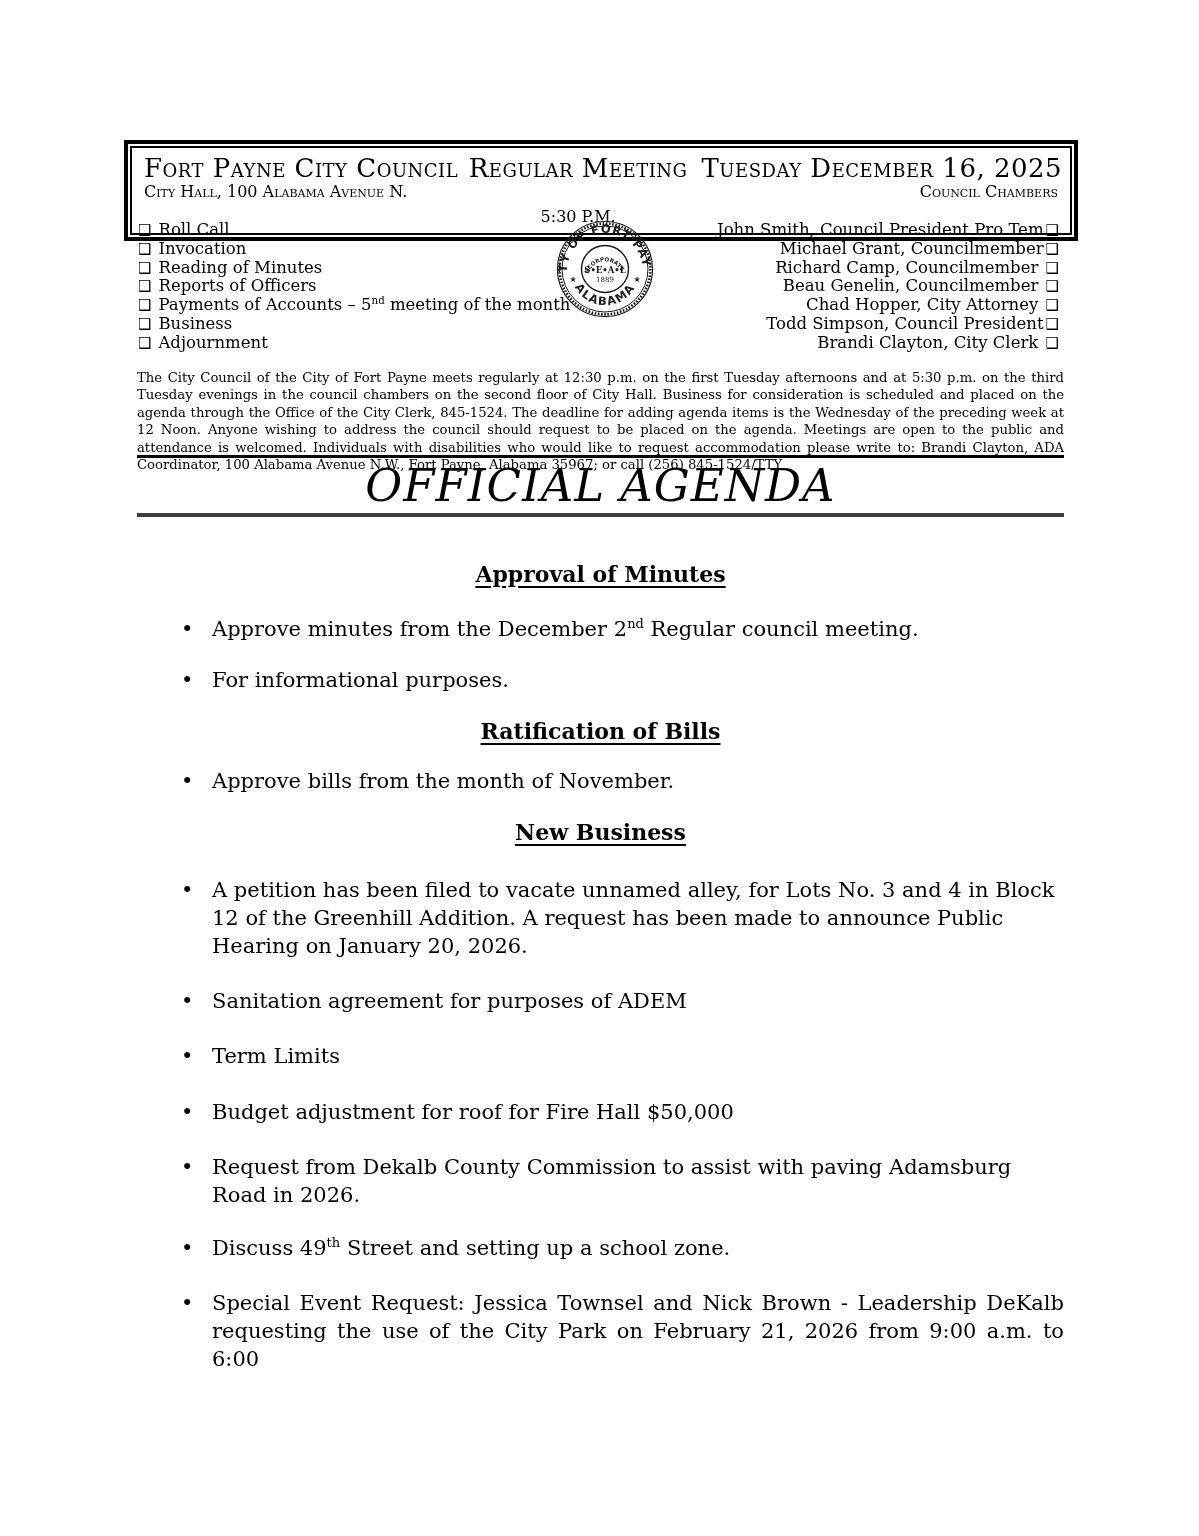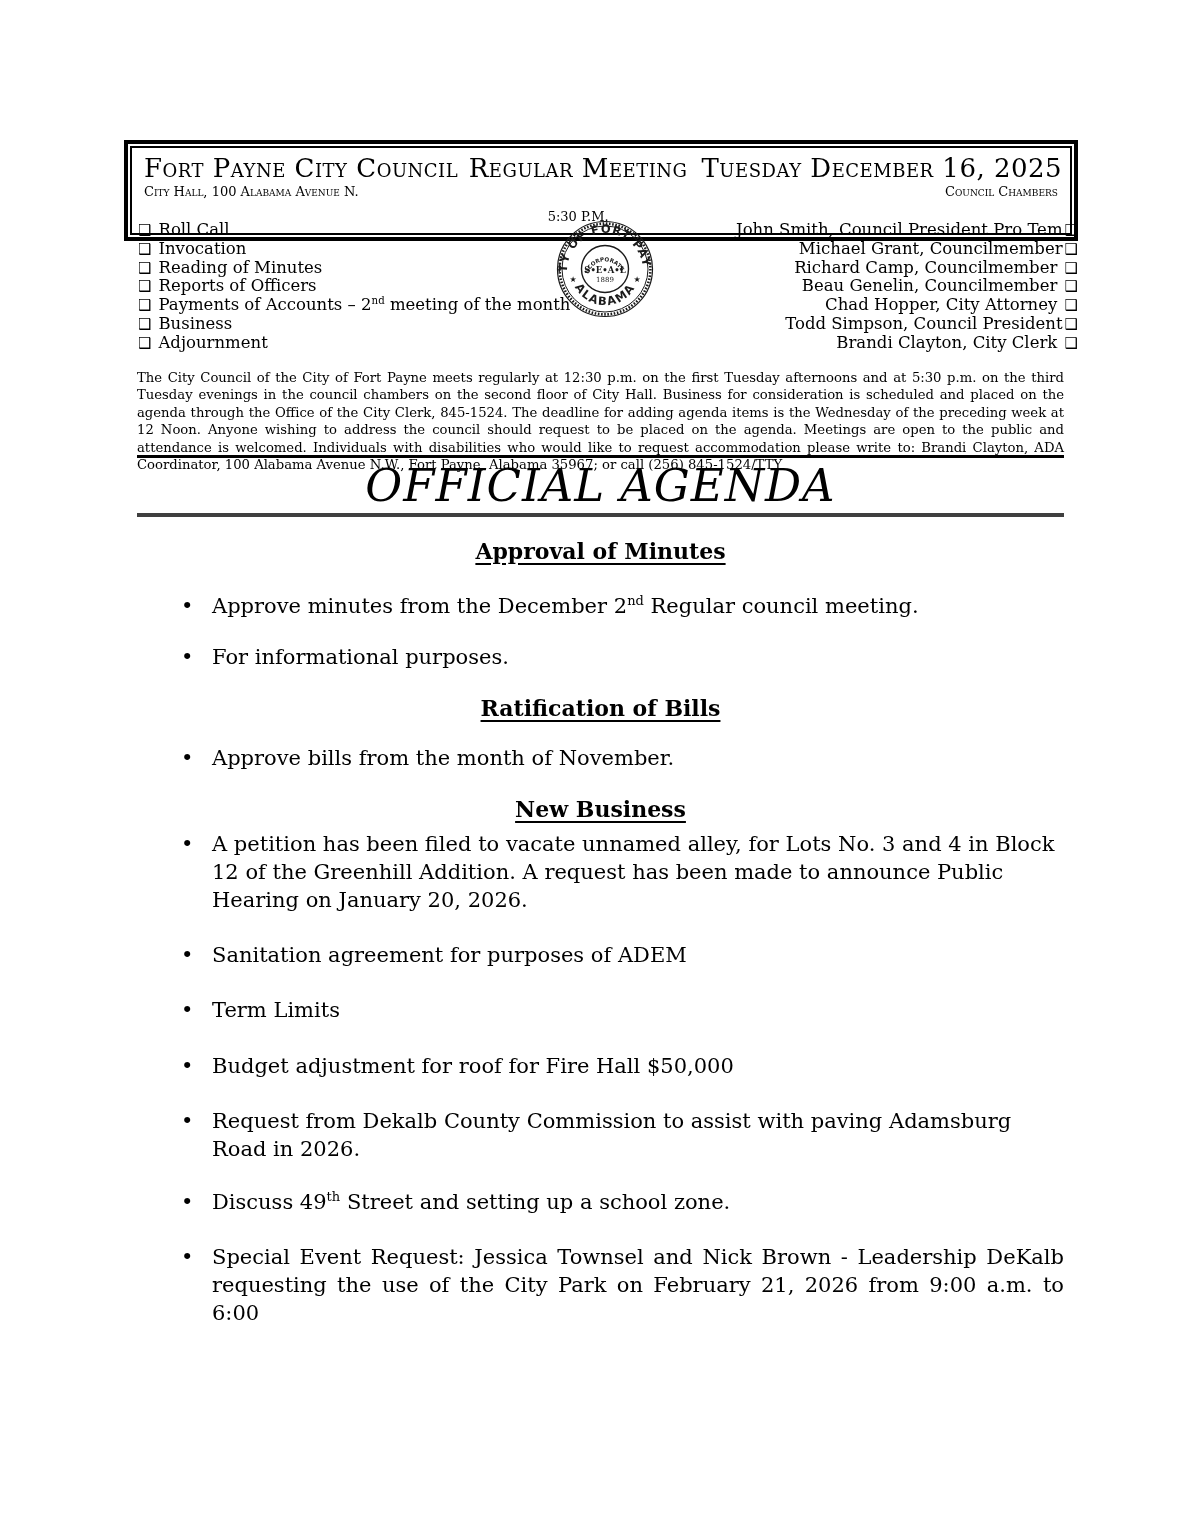--- a/index.html
+++ b/index.html
@@ -20,37 +20,37 @@
   .hdr-inner {
     border:2px solid #000;
     padding:5px 12px 7px 12px;
     display:flex; align-items:flex-start;
   }
   .hdr-col { display:flex; flex-direction:column; }
   .hdr-col.left   { width:34%; text-align:left; }
   .hdr-col.center { width:27%; text-align:center;gap:25px; }
   .hdr-col.right  { width:39%; text-align:right; }
   .hdr-title { font-variant:small-caps; font-size:26px; line-height:30px; letter-spacing:.5px; white-space:nowrap; }
-  .hdr-sub   { font-variant:small-caps; font-size:13px; line-height:18px; white-space:nowrap; }
+  .hdr-sub   { font-variant:small-caps; font-size:16px; line-height:18px; white-space:nowrap; }
 
   
   .checklist {
     position:absolute; left:138px; top:221px; width:440px;
     font-size:16.5px; line-height:17.8px;
   }
   .chk-item { white-space:nowrap; }
   .cb {
     font-family:"DejaVu Sans","Liberation Sans",sans-serif;
     font-size:15px;
   }
   .chk-item .cb { margin-right:7px; }
 
   
   .officials {
-    position:absolute; right:121px; top:221px; width:420px;
+    position:absolute; right:140px; top:221px; width:420px;
     font-size:16.5px; line-height:17.8px; text-align:right;
   }
   .official { white-space:nowrap; }
   .official .cb { margin-left:2px; }
 
   
   .seal { position:absolute; left:555px; top:219px; width:100px; height:100px; }
 
   
   .notice {
@@ -79,21 +79,21 @@
     font-size:22px; line-height:28px; font-weight:bold; text-align:center;
     margin:0; text-decoration:underline; text-decoration-thickness:2px; text-underline-offset:4px;
   }
   .bullet {
     position:relative; padding-left:75px;
     font-size:21px; line-height:28px;
   }
   .bullet .dot { position:absolute; left:44px; top:0; }
   .bullet.justify { text-align:justify; }
   sup { font-size:0.62em; line-height:0; vertical-align:super; }
-  .m18{margin-top:7px}.m22{margin-top:22px}.m23{margin-top:23px}
+  .m18{margin-top:30px}.m22{margin-top:22px}.m23{margin-top:23px}
   .m25{margin-top:25px}.m27{margin-top:27px}.m28{margin-top:28px}
 </style>
 </head>
 <body>
 
 <div class="page">
 
   <div class="hdr-outer">
     <div class="hdr-inner">
       <div class="hdr-col left">
@@ -109,21 +109,21 @@
         <span class="hdr-sub">Council Chambers</span>
       </div>
     </div>
   </div>
 
   <div class="checklist">
     <div class="chk-item"><span class="cb">❑</span><span>Roll Call</span><sup></sup><span></span></div>
     <div class="chk-item"><span class="cb">❑</span><span>Invocation</span><sup></sup><span></span></div>
     <div class="chk-item"><span class="cb">❑</span><span>Reading of Minutes</span><sup></sup><span></span></div>
     <div class="chk-item"><span class="cb">❑</span><span>Reports of Officers</span><sup></sup><span></span></div>
-    <div class="chk-item"><span class="cb">❑</span><span>Payments of Accounts – 2</span><sup>nd</sup><span> meeting of the month</span></div>
+    <div class="chk-item"><span class="cb">❑</span><span>Payments of Accounts – 5</span><sup>nd</sup><span> meeting of the month</span></div>
     <div class="chk-item"><span class="cb">❑</span><span>Business</span><sup></sup><span></span></div>
     <div class="chk-item"><span class="cb">❑</span><span>Adjournment</span><sup></sup><span></span></div>
   </div>
 
   <svg class="seal" viewBox="0 0 100 100">
     <circle cx="50" cy="50" r="47.5" fill="none" stroke="#1a1a1a" stroke-width="1.2"></circle>
     <circle cx="50" cy="50" r="45.4" fill="none" stroke="#1a1a1a" stroke-width="2.6" stroke-dasharray="1.6 1.6"></circle>
     <circle cx="50" cy="50" r="43" fill="none" stroke="#1a1a1a" stroke-width="1"></circle>
     <circle cx="50" cy="50" r="23.5" fill="none" stroke="#1a1a1a" stroke-width="1.4"></circle>
     <defs>

